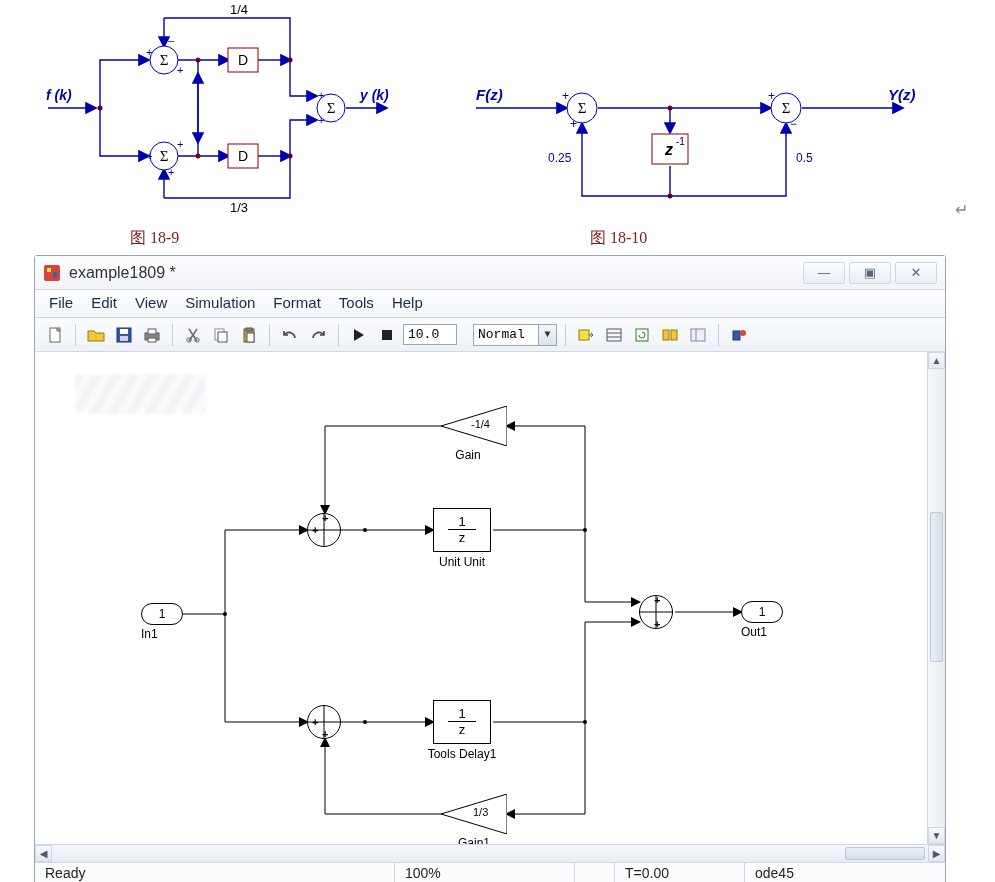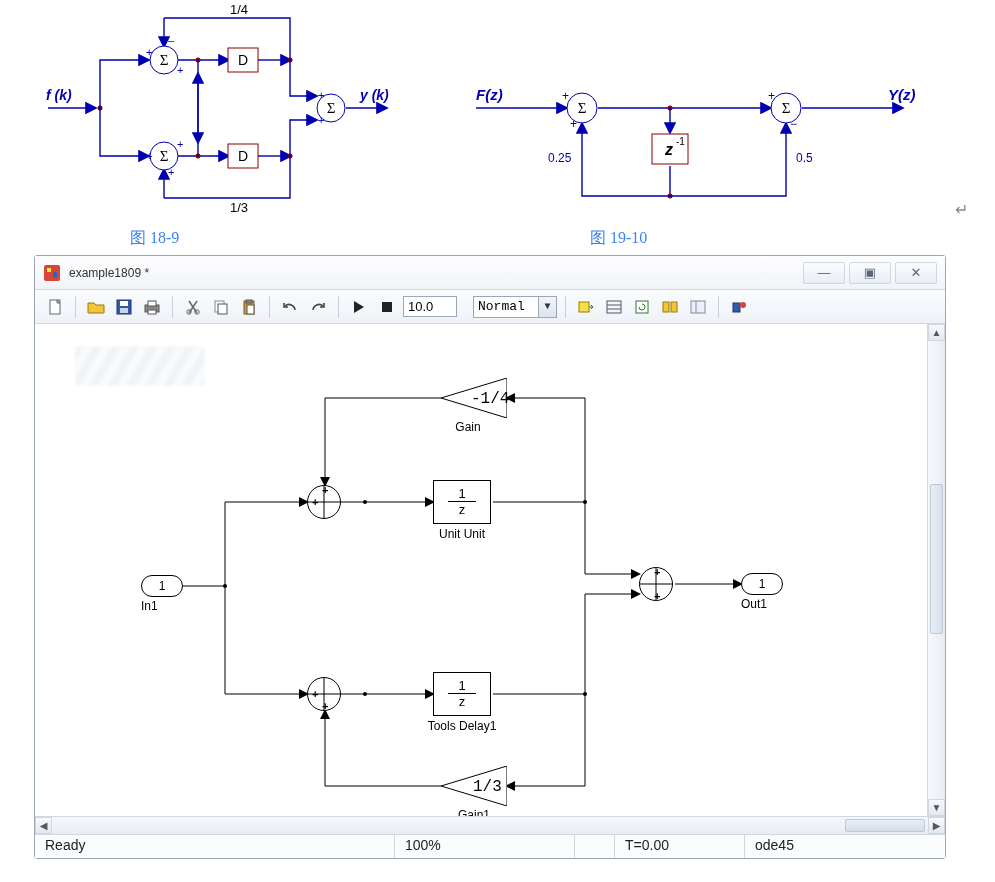--- a/index.html
+++ b/index.html
@@ -9,21 +9,21 @@
     font-size: 13px;
     background: #fff;
     width: 995px;
   }
   
   .topwrap { position: relative; height: 255px; }
   .caption {
     position: absolute;
     font-family: "SimSun", serif;
     font-size: 16px;
-    color: #3b82f6;
+    color: #7f1d1d;
   }
 
   
   .winframe {
     margin: 0 30px 0 34px;
     border: 1px solid #9aa7b8;
     border-radius: 3px;
     box-shadow: 0 0 0 1px #e6ecf3 inset;
     background: #fff;
     width: 912px;
@@ -32,21 +32,21 @@
     display: flex; align-items: center;
     height: 34px;
     padding: 0 8px;
     background: linear-gradient(#fdfdfe,#f1f4f9);
     border-bottom: 1px solid #cfd8e2;
   }
   .titlebar .icon {
     width: 18px; height: 18px; margin-right: 8px;
     display: inline-flex; align-items: center; justify-content: center;
   }
-  .titlebar .title { flex: 1; color: #333; font-size: 12px; }
+  .titlebar .title { flex: 1; color: #333; font-size: 16px; }
   .winbtns { display: flex; gap: 0; }
   .winbtn {
     width: 42px; height: 22px;
     display: flex; align-items: center; justify-content: center;
     border: 1px solid #cfd8e2; border-radius: 2px;
     background: linear-gradient(#fafcff,#e9eef5);
     color: #5b6577;
     margin-left: 4px;
     font-family: "Segoe UI Symbol", sans-serif;
     font-size: 13px;
@@ -76,21 +76,21 @@
   }
   .sep {
     width: 1px; height: 22px;
     background: #c6d0db;
     margin: 0 4px;
   }
   .simtime {
     width: 54px; height: 21px;
     border: 1px solid #9aa7b8;
     background: #fff;
-    font-family: Liberation Sans, sans-serif;
+    font-family: Liberation Mono, monospace;
     font-size: 13px;
     padding: 1px 4px;
   }
   .modecombo {
     display: inline-flex; align-items: center;
     height: 22px;
     border: 1px solid #9aa7b8;
     background: #fff;
     font-family: "Courier New", monospace;
     font-size: 13px;
@@ -195,21 +195,21 @@
     border:1px solid #000; background:#fff;
     display:flex;flex-direction:column;align-items:center;justify-content:center;
   }
   .udelay .num{border-bottom:1px solid #000; padding:0 10px; line-height:1.1;}
   .udelay .den{padding:0 10px; line-height:1.2;}
   .udelaylbl{position:absolute;top:46px;left:-12px;right:-12px;text-align:center;font-size:12px;}
   .gain-tri{
     width:66px;height:40px;position:absolute;
   }
   .gain-tri svg{width:100%;height:100%;}
-  .gainlbl{position:absolute;font-size:16px;font-family:Liberation Mono, monospace;}
+  .gainlbl{position:absolute;font-size:11px;}
   .gaintxt{position:absolute;font-size:12px;text-align:center;}
 
   .watermark{
     position:absolute;left:40px;top:22px;width:130px;height:40px;
     background:repeating-linear-gradient(120deg,#e9edf1 0 8px,#f5f7fa 8px 16px);
     filter:blur(1px); opacity:.6; border-radius:4px;
   }
 </style>
 </head>
 <body>
@@ -327,21 +327,21 @@
       <text x="298" y="30">+</text>
       <text x="320" y="58">−</text>
     </g>
     <text x="78" y="92" font-size="12" fill="#0000b0">0.25</text>
     <text x="326" y="92" font-size="12" fill="#0000b0">0.5</text>
     <text x="6" y="30" font-size="15" font-style="italic" font-weight="bold" fill="#0000b0">F(z)</text>
     <text x="418" y="30" font-size="15" font-style="italic" font-weight="bold" fill="#0000b0">Y(z)</text>
   </svg>
 
   <div class="caption" style="left:130px; top:228px">图 18-9</div>
-  <div class="caption" style="left:590px; top:228px">图 19-10</div>
+  <div class="caption" style="left:590px; top:228px">图 18-10</div>
   <div class="caption" style="left:955px; top:200px; color:#888">↵</div>
 </div>
 
 <div class="winframe">
 
   <div class="titlebar">
     <span class="icon">
       <svg width="18" height="18">
           <rect x="1" y="1" width="16" height="16" fill="#d6443a" rx="2"></rect>
           <rect x="4" y="4" width="4" height="4" fill="#f6e04a"></rect>
@@ -349,20 +349,29 @@
         </svg>
     </span>
     <span class="title">example1809 *</span>
     <div class="winbtns">
       <div class="winbtn">—</div>
       <div class="winbtn">▣</div>
       <div class="winbtn">✕</div>
     </div>
   </div>
 
+  <div class="menubar">
+    <span>File</span>
+    <span>Edit</span>
+    <span>View</span>
+    <span>Simulation</span>
+    <span>Format</span>
+    <span>Tools</span>
+    <span>Help</span>
+  </div>
 
   <div class="toolbar">
     <span class="tbtn">
       <svg width="16" height="16">
           <rect x="3" y="1" width="10" height="14" fill="#fff" stroke="#666"></rect>
           <path d="M10 1 L13 4 L10 4 Z" fill="#ddd" stroke="#666"></path>
         </svg>
     </span>
     <span class="sep"></span>
     <span class="tbtn">

